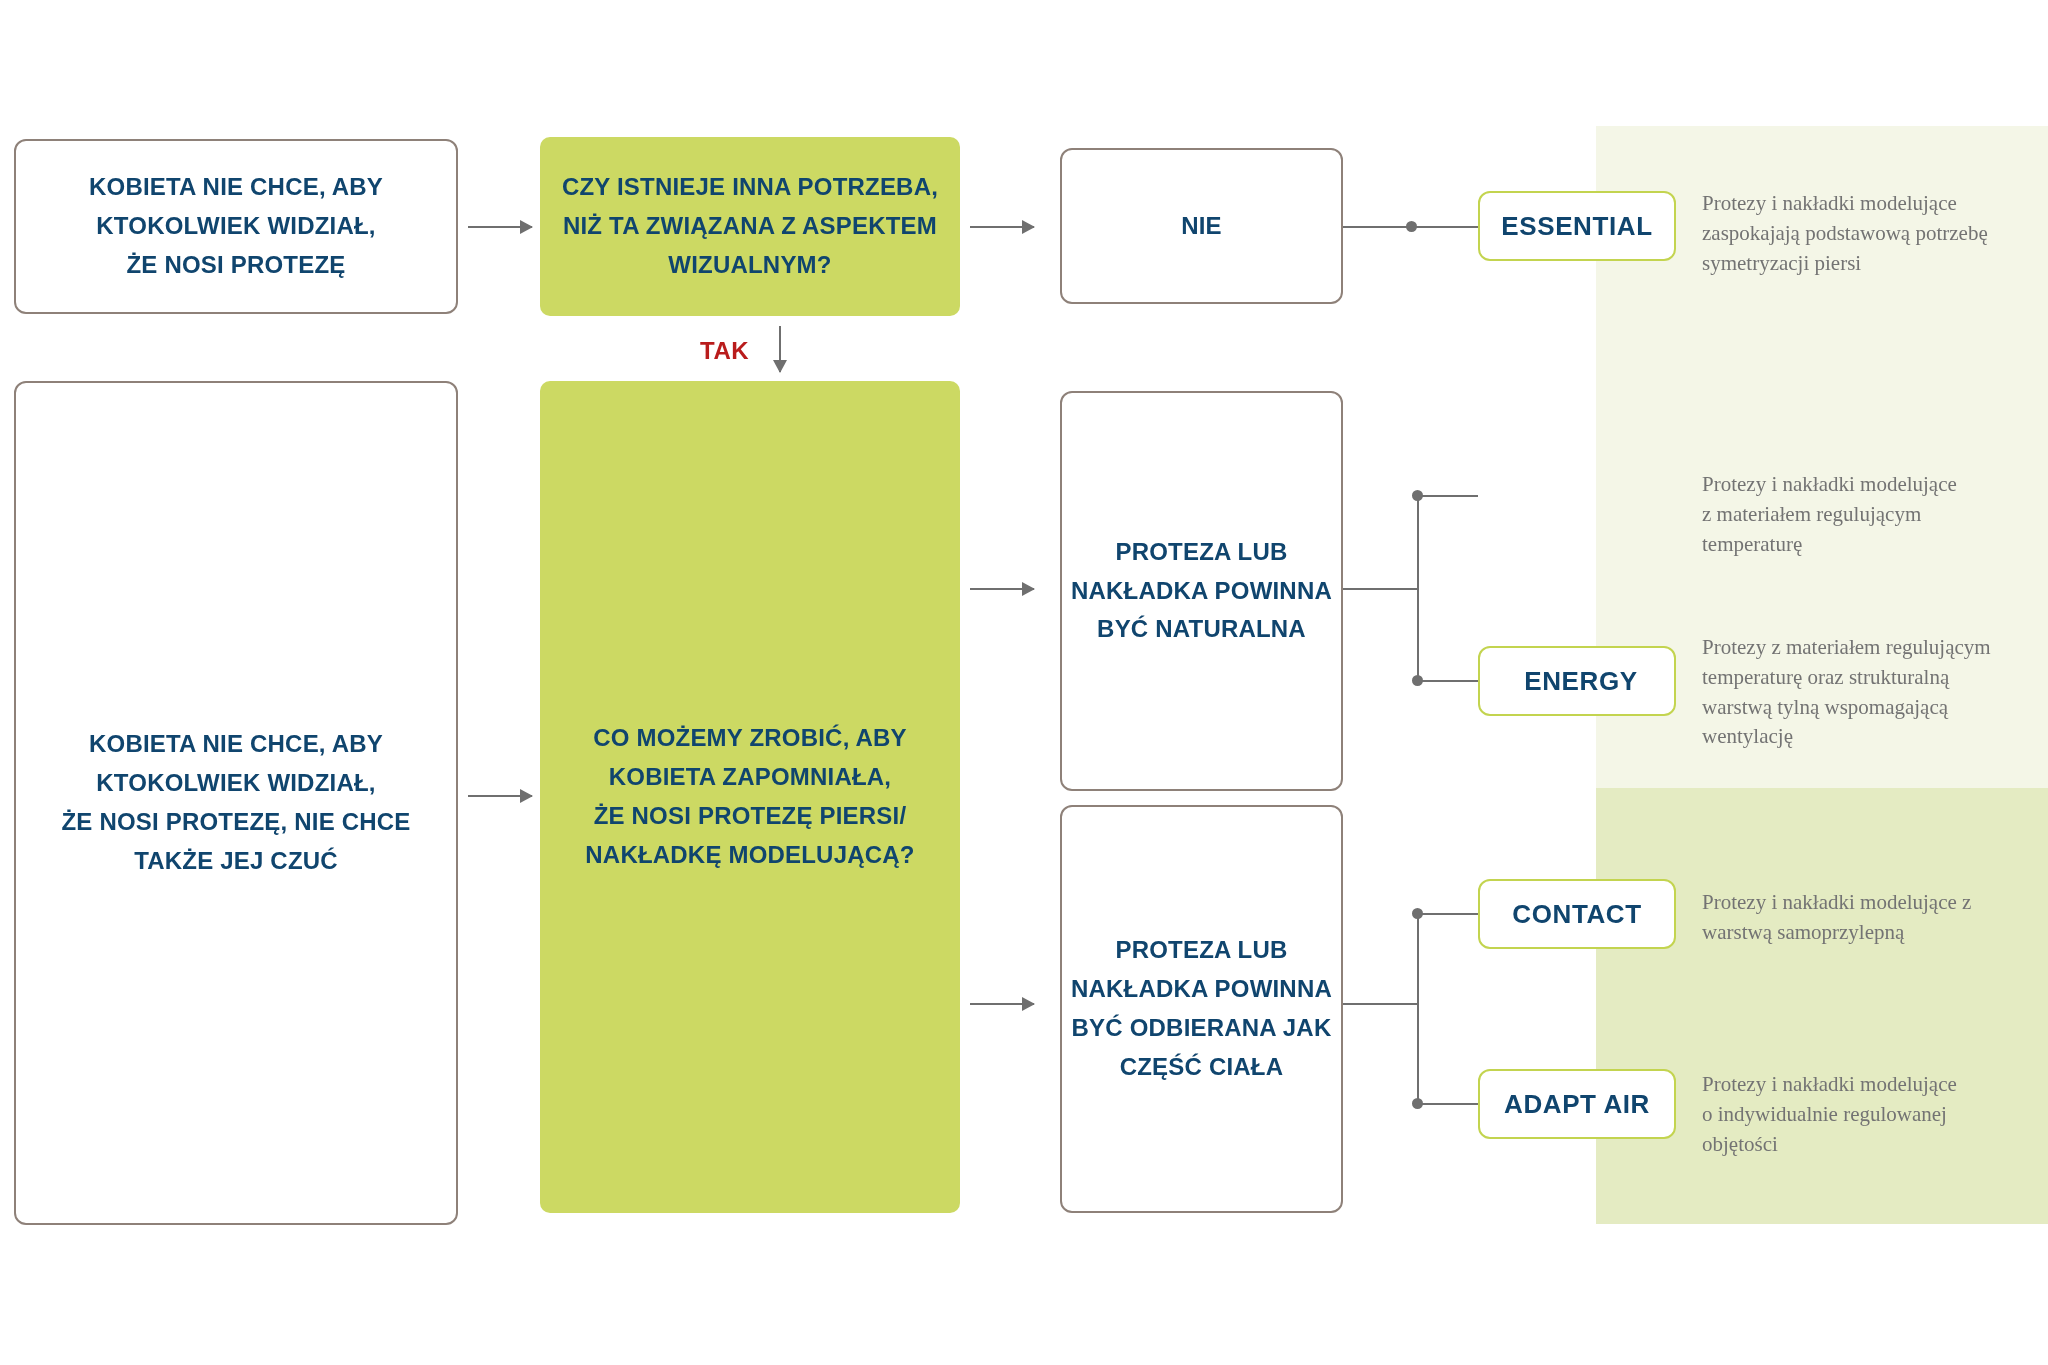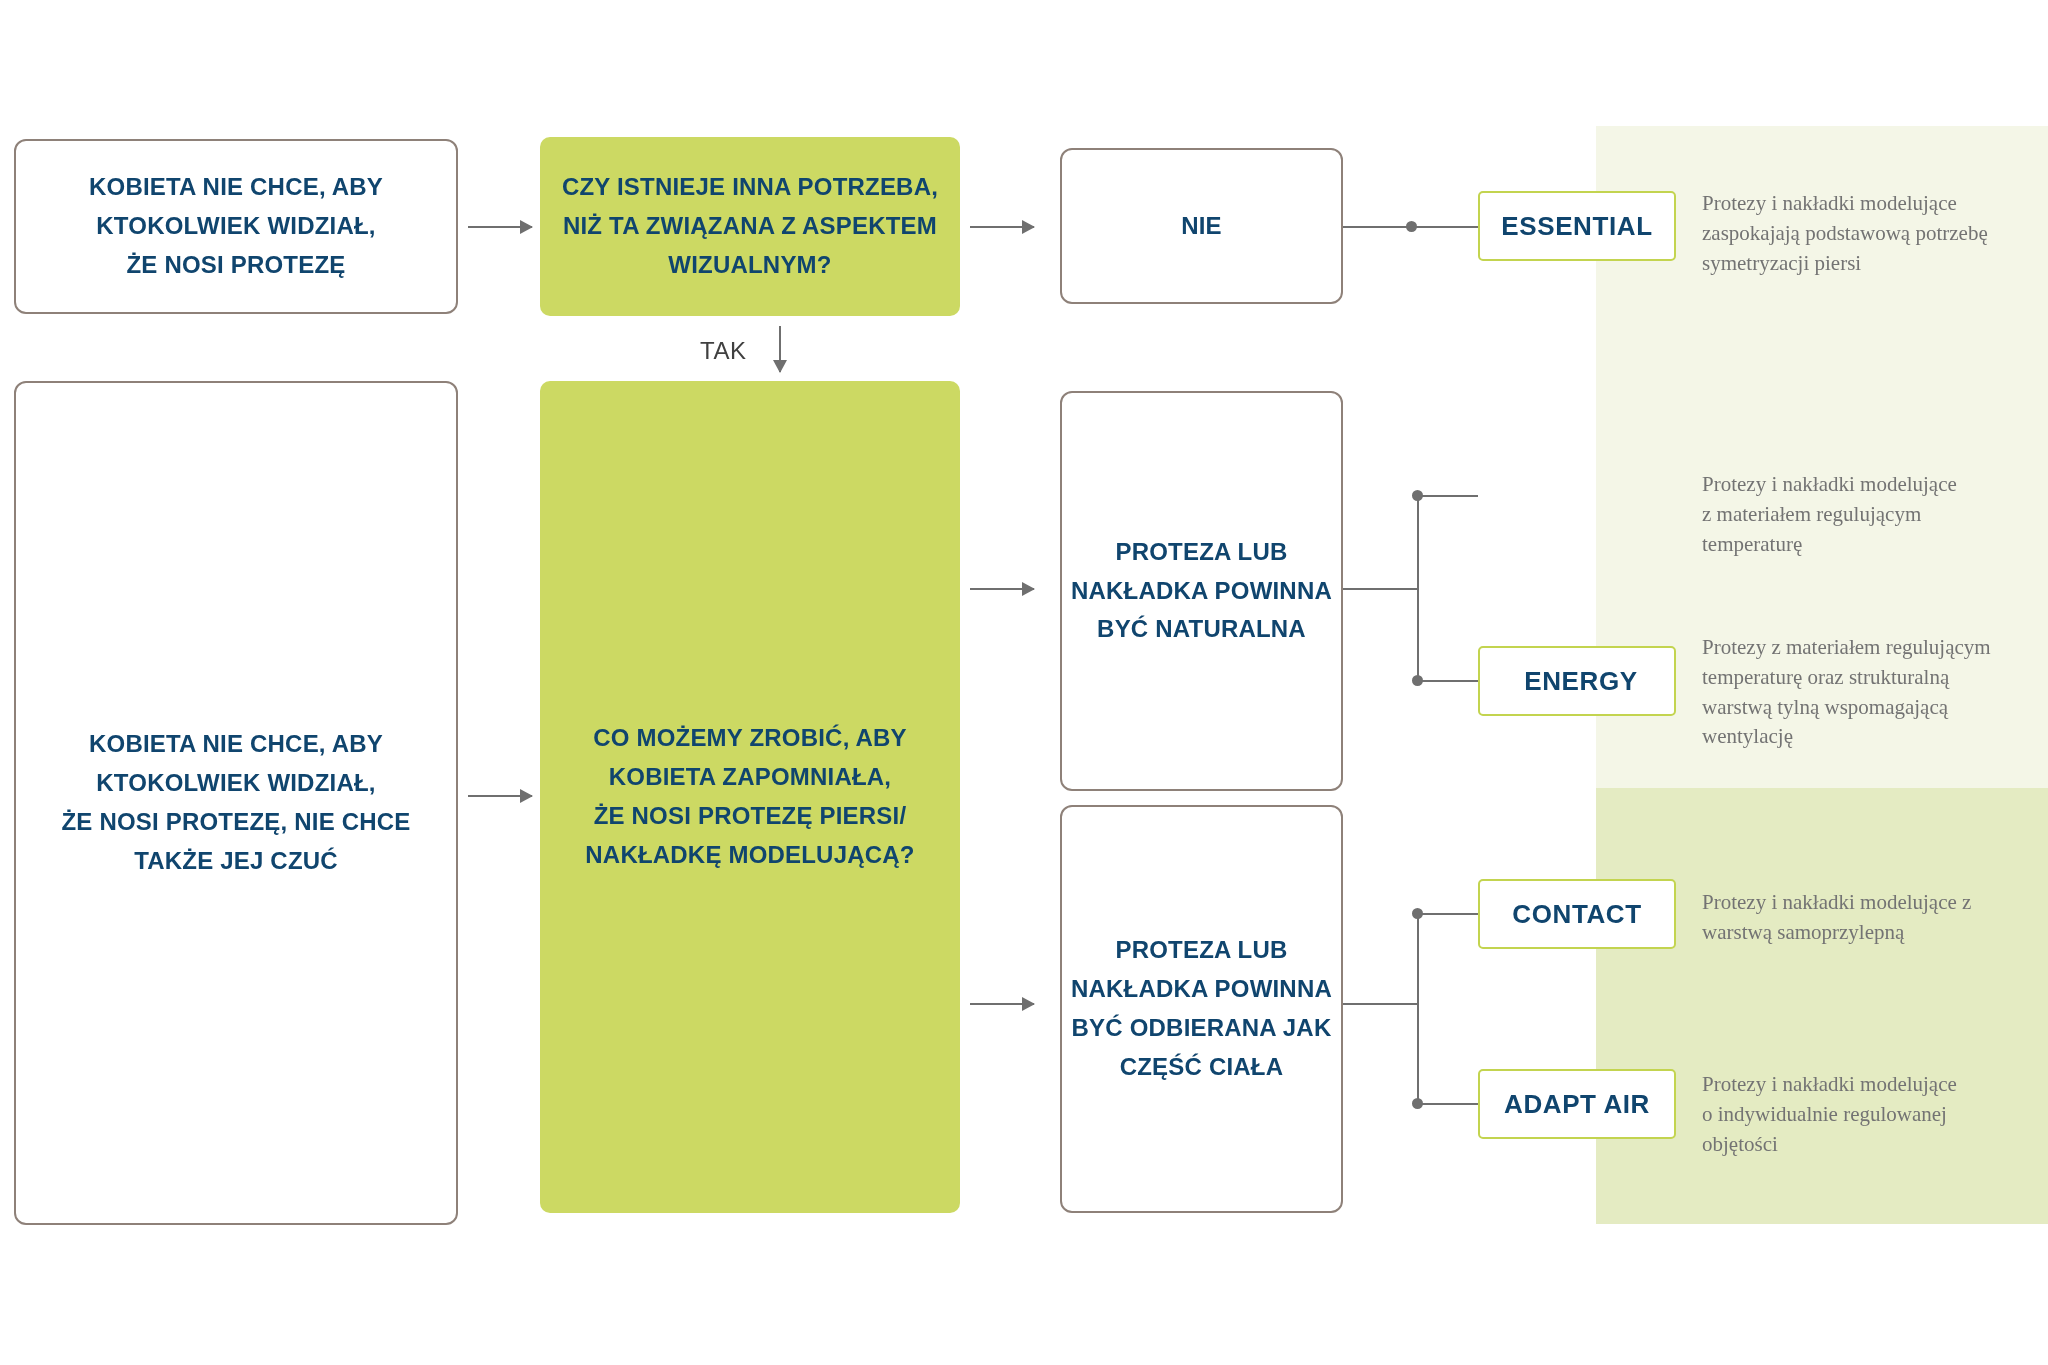--- a/index.html
+++ b/index.html
@@ -31,21 +31,21 @@
     border:2px solid #8e8179;
     border-radius:12px;
   }
   .node-green{
     background:#ccd963;
     border-radius:10px;
   }
   .node-product{
     background:#ffffff;
     border:2.5px solid #c3d44f;
-    border-radius:5px;
+    border-radius:12px;
   }
   .node .txt{
     display:block;
     white-space:pre-line;
     line-height:1.62;
     font-size:24px;
   }
   .node-product .txt{font-size:26px;line-height:1.1;letter-spacing:.6px;}
 
   
@@ -73,21 +73,21 @@
   }
   .arrow-d{position:absolute;width:2px;background:#6f6f6f;}
   .arrow-d::after{
     content:"";position:absolute;bottom:-1px;left:-6px;
     border-top:13px solid #6f6f6f;
     border-left:7px solid transparent;
     border-right:7px solid transparent;
   }
   .edge-label{
     position:absolute;
-    color:#404040;font-weight:normal;font-size:24px;
+    color:#b91c1c;font-weight:bold;font-size:24px;
     letter-spacing:.5px;
   }
 </style>
 </head>
 <body>
 
 <div id="stage">
 
   <div class="band" id="band-light"></div>
   <div class="band" id="band-dark"></div>

